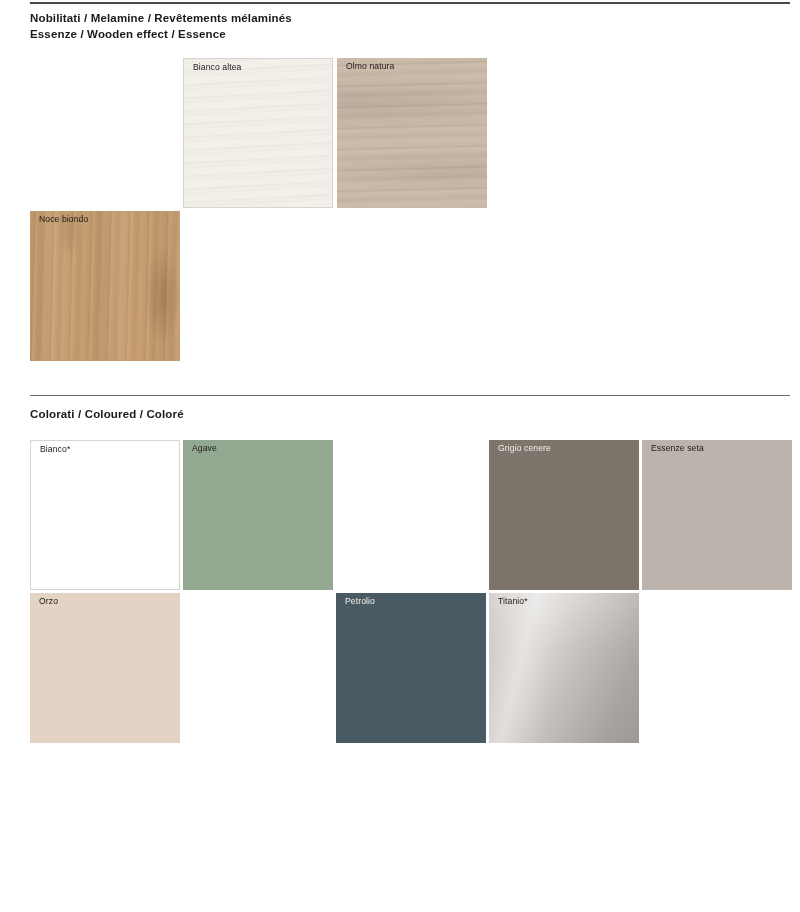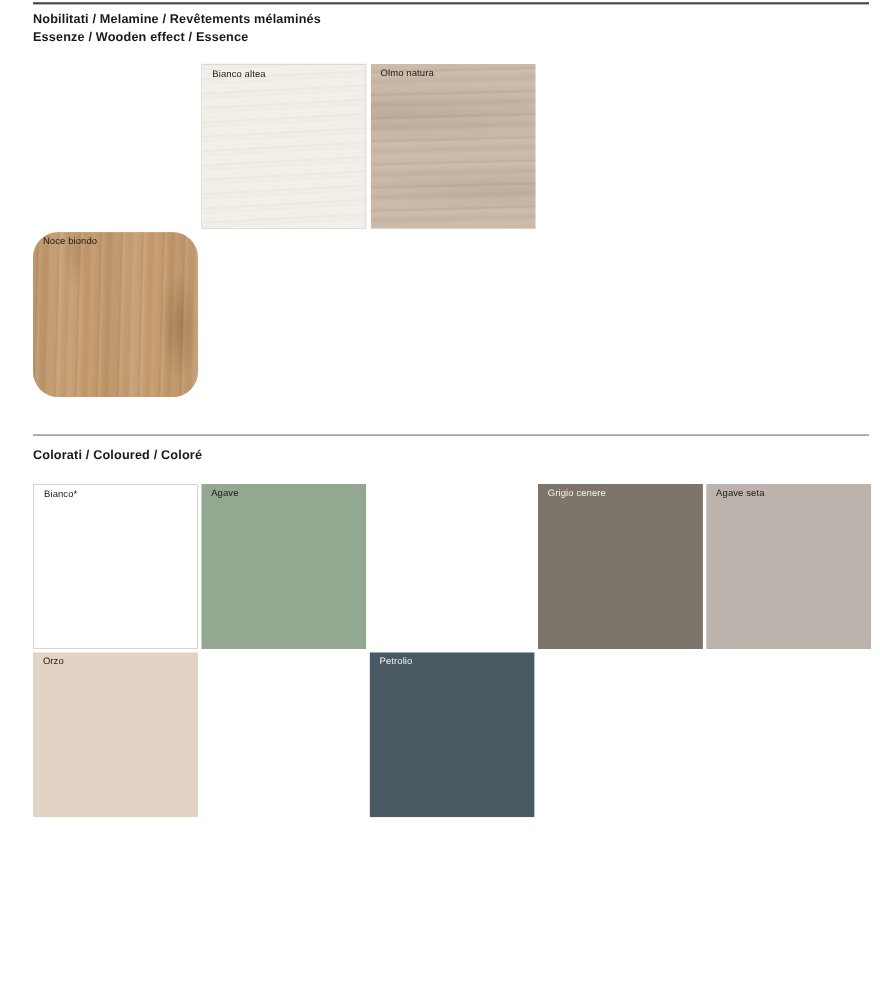--- a/index.html
+++ b/index.html
@@ -182,21 +182,21 @@
     <div class="grain-fine"></div>
     <div class="swatch-label dark">Bianco altea</div>
   </div>
 
   <div class="swatch" style="left:337px; top:58px;">
     <div class="swatch-fill" style="background:#cbb9a8;"></div>
     <div class="grain-wave"></div>
     <div class="swatch-label dark">Olmo natura</div>
   </div>
 
-  <div class="swatch" style="left:30px; top:211px;border-radius:23px;">
+  <div class="swatch" style="left:30px; top:211px;">
     <div class="swatch-fill" style="background:#c49a6c;"></div>
     <div class="grain-oak"></div>
     <div class="swatch-label dark">Noce biondo</div>
   </div>
 
 
   <div class="rule thin" id="rule-coloured" style="top:395px;"></div>
 
   <div class="heading-block" style="top:406px;">
     <div class="heading-sub">Colorati / Coloured / Coloré</div>
@@ -212,28 +212,33 @@
     <div class="swatch-label dark">Agave</div>
   </div>
 
   <div class="swatch" style="left:489px; top:440px;padding-left:42px;">
     <div class="swatch-fill" style="background:#7d746c;"></div>
     <div class="swatch-label light">Grigio cenere</div>
   </div>
 
   <div class="swatch" style="left:642px; top:440px;">
     <div class="swatch-fill" style="background:#bcb3ad;"></div>
-    <div class="swatch-label dark">Agave seta</div>
+    <div class="swatch-label dark">Essenze seta</div>
   </div>
 
   <div class="swatch" style="left:336px; top:593px;">
     <div class="swatch-fill" style="background:#4a5a63;"></div>
     <div class="swatch-label light">Petrolio</div>
   </div>
 
   <div class="swatch" style="left:30px; top:593px;">
     <div class="swatch-fill" style="background:#e2d3c4;"></div>
     <div class="swatch-label dark">Orzo</div>
   </div>
 
+  <div class="swatch" style="left:489px; top:593px;">
+    <div class="swatch-fill" style="background:#c7c2bd;"></div>
+    <div class="sheen-metal"></div>
+    <div class="swatch-label dark">Titanio*</div>
+  </div>
 
 
 </div>
 
 </body></html>

